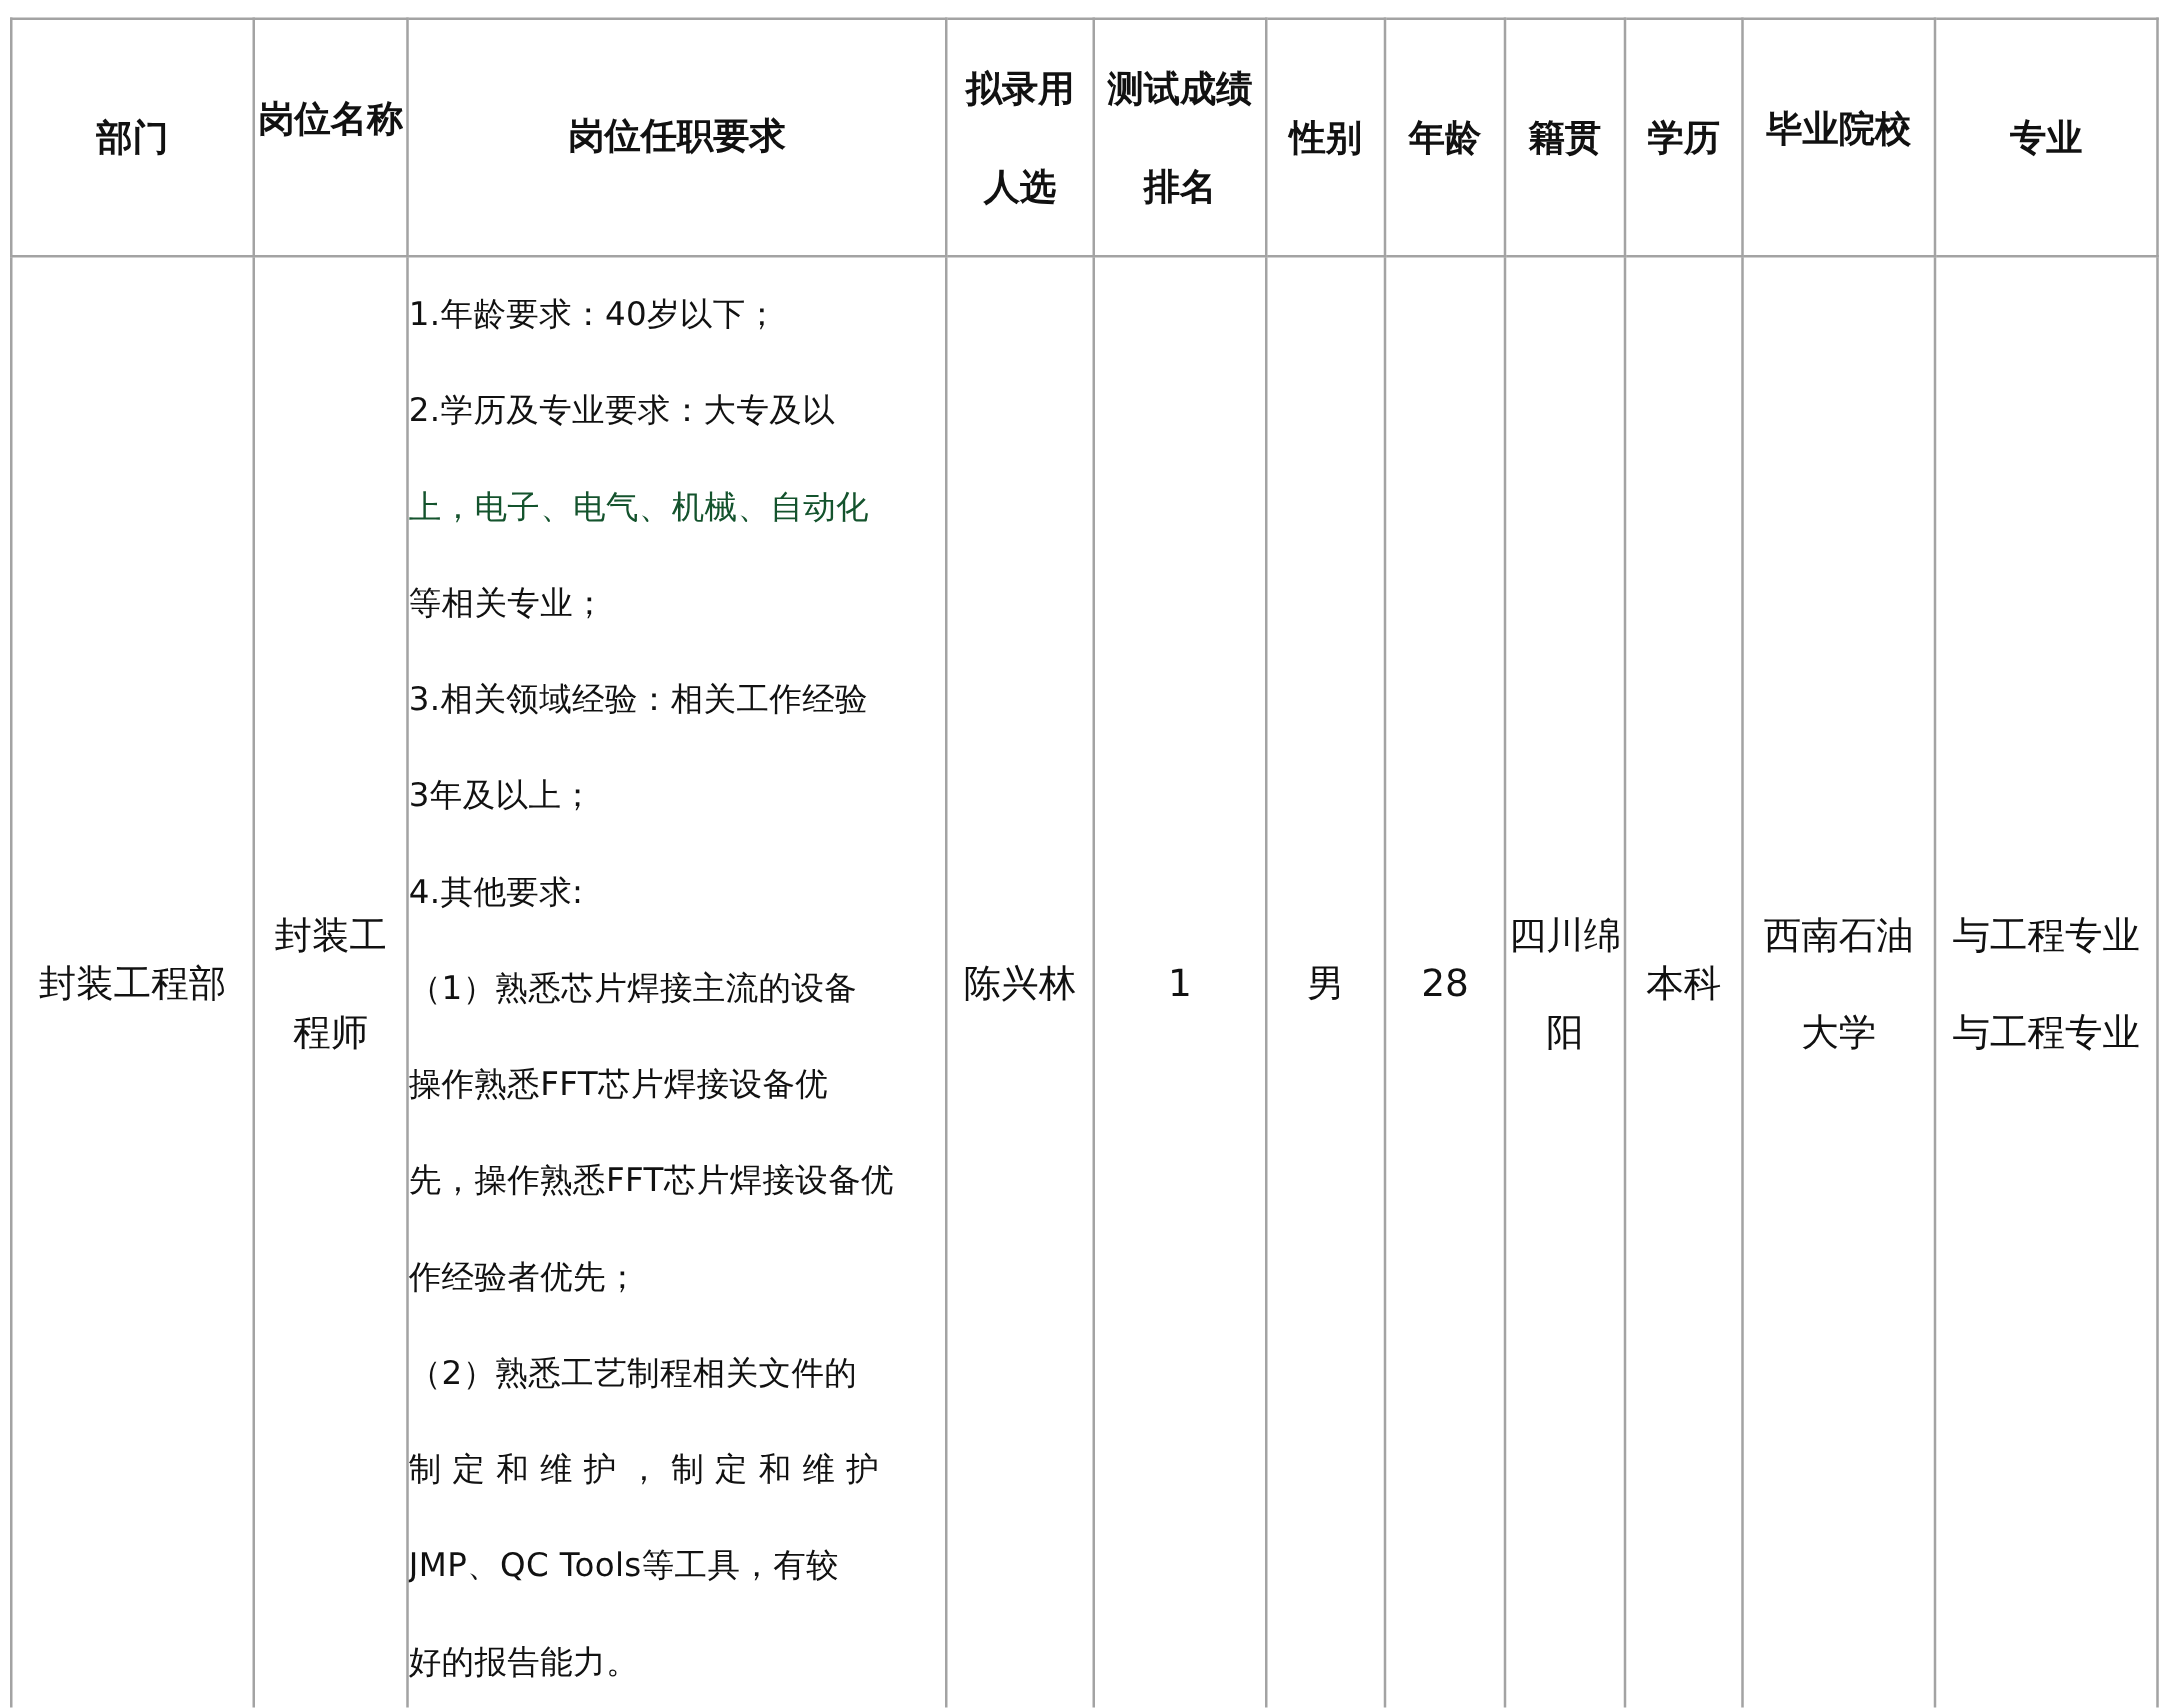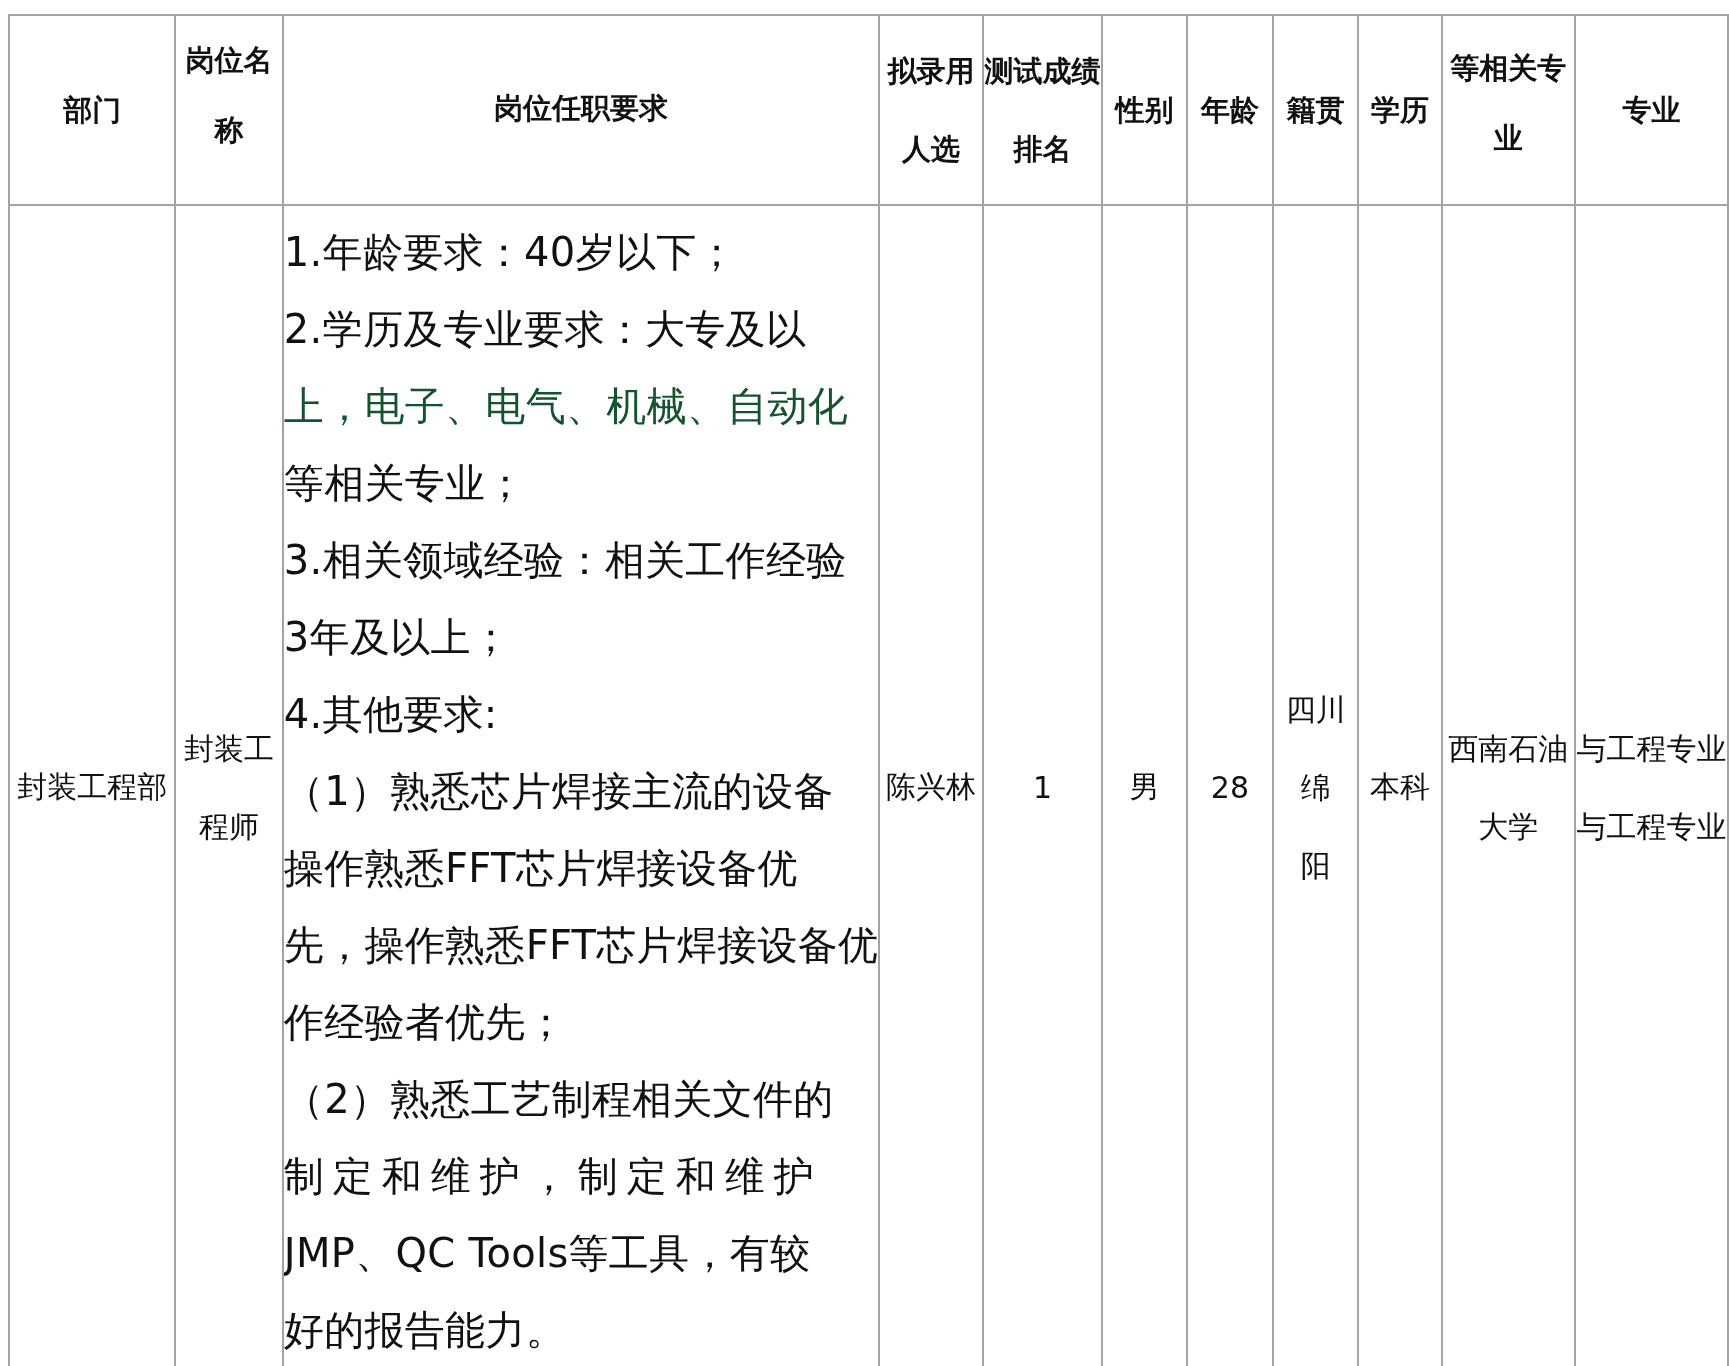--- a/index.html
+++ b/index.html
@@ -5,21 +5,21 @@
   html, body { margin: 0; padding: 0; background: #ffffff; }
   body { width: 1729px; height: 1366px; position: relative; overflow: hidden;
          font-family: "DejaVu Sans", "Liberation Sans", sans-serif; color: #111; }
   table.t { position: absolute; left: 8px; top: 14px; border-collapse: collapse; table-layout: fixed; }
   table.t td, table.t th { border: 2px solid #a3a3a3; padding: 0; vertical-align: middle; text-align: center; }
   th { font-weight: bold; font-size: 29px; line-height: 70px; }
   td { font-size: 30px; }
   tr.head { height: 190px; }
   tr.body { height: 1160px; }
   .req { text-align: left !important; vertical-align: top !important; padding-top: 8px !important; }
-  .req p { margin: 0; line-height: 77px; font-size: 40px; white-space: nowrap; overflow: hidden; letter-spacing: 0.3px; }
+  .req p { margin: 0; line-height: 77px; font-size: 26px; white-space: nowrap; overflow: hidden; letter-spacing: 0.3px; }
   .justify { letter-spacing: 9px !important; }
   .cell-text { line-height: 78px; display: block; }
 </style>
 </head>
 <body>
 
 <table class="t">
   <colgroup>
     <col style="width:194px">
       <col style="width:123px">
@@ -43,21 +43,21 @@
       <span class="cell-text">人选</span>
     </th>
     <th>
       <span class="cell-text">测试成绩</span>
       <span class="cell-text">排名</span>
     </th>
     <th>性别</th>
     <th>年龄</th>
     <th>籍贯</th>
     <th>学历</th>
-    <th style="padding-bottom:14px">等相关专业</th>
+    <th style="padding-bottom:14px">毕业院校</th>
     <th>专业</th>
   </tr>
   <tr class="body">
     <td>封装工程部</td>
     <td>
       <span class="cell-text">封装工</span>
       <span class="cell-text">程师</span>
     </td>
     <td class="req">
       <p>1.年龄要求：40岁以下；</p>

